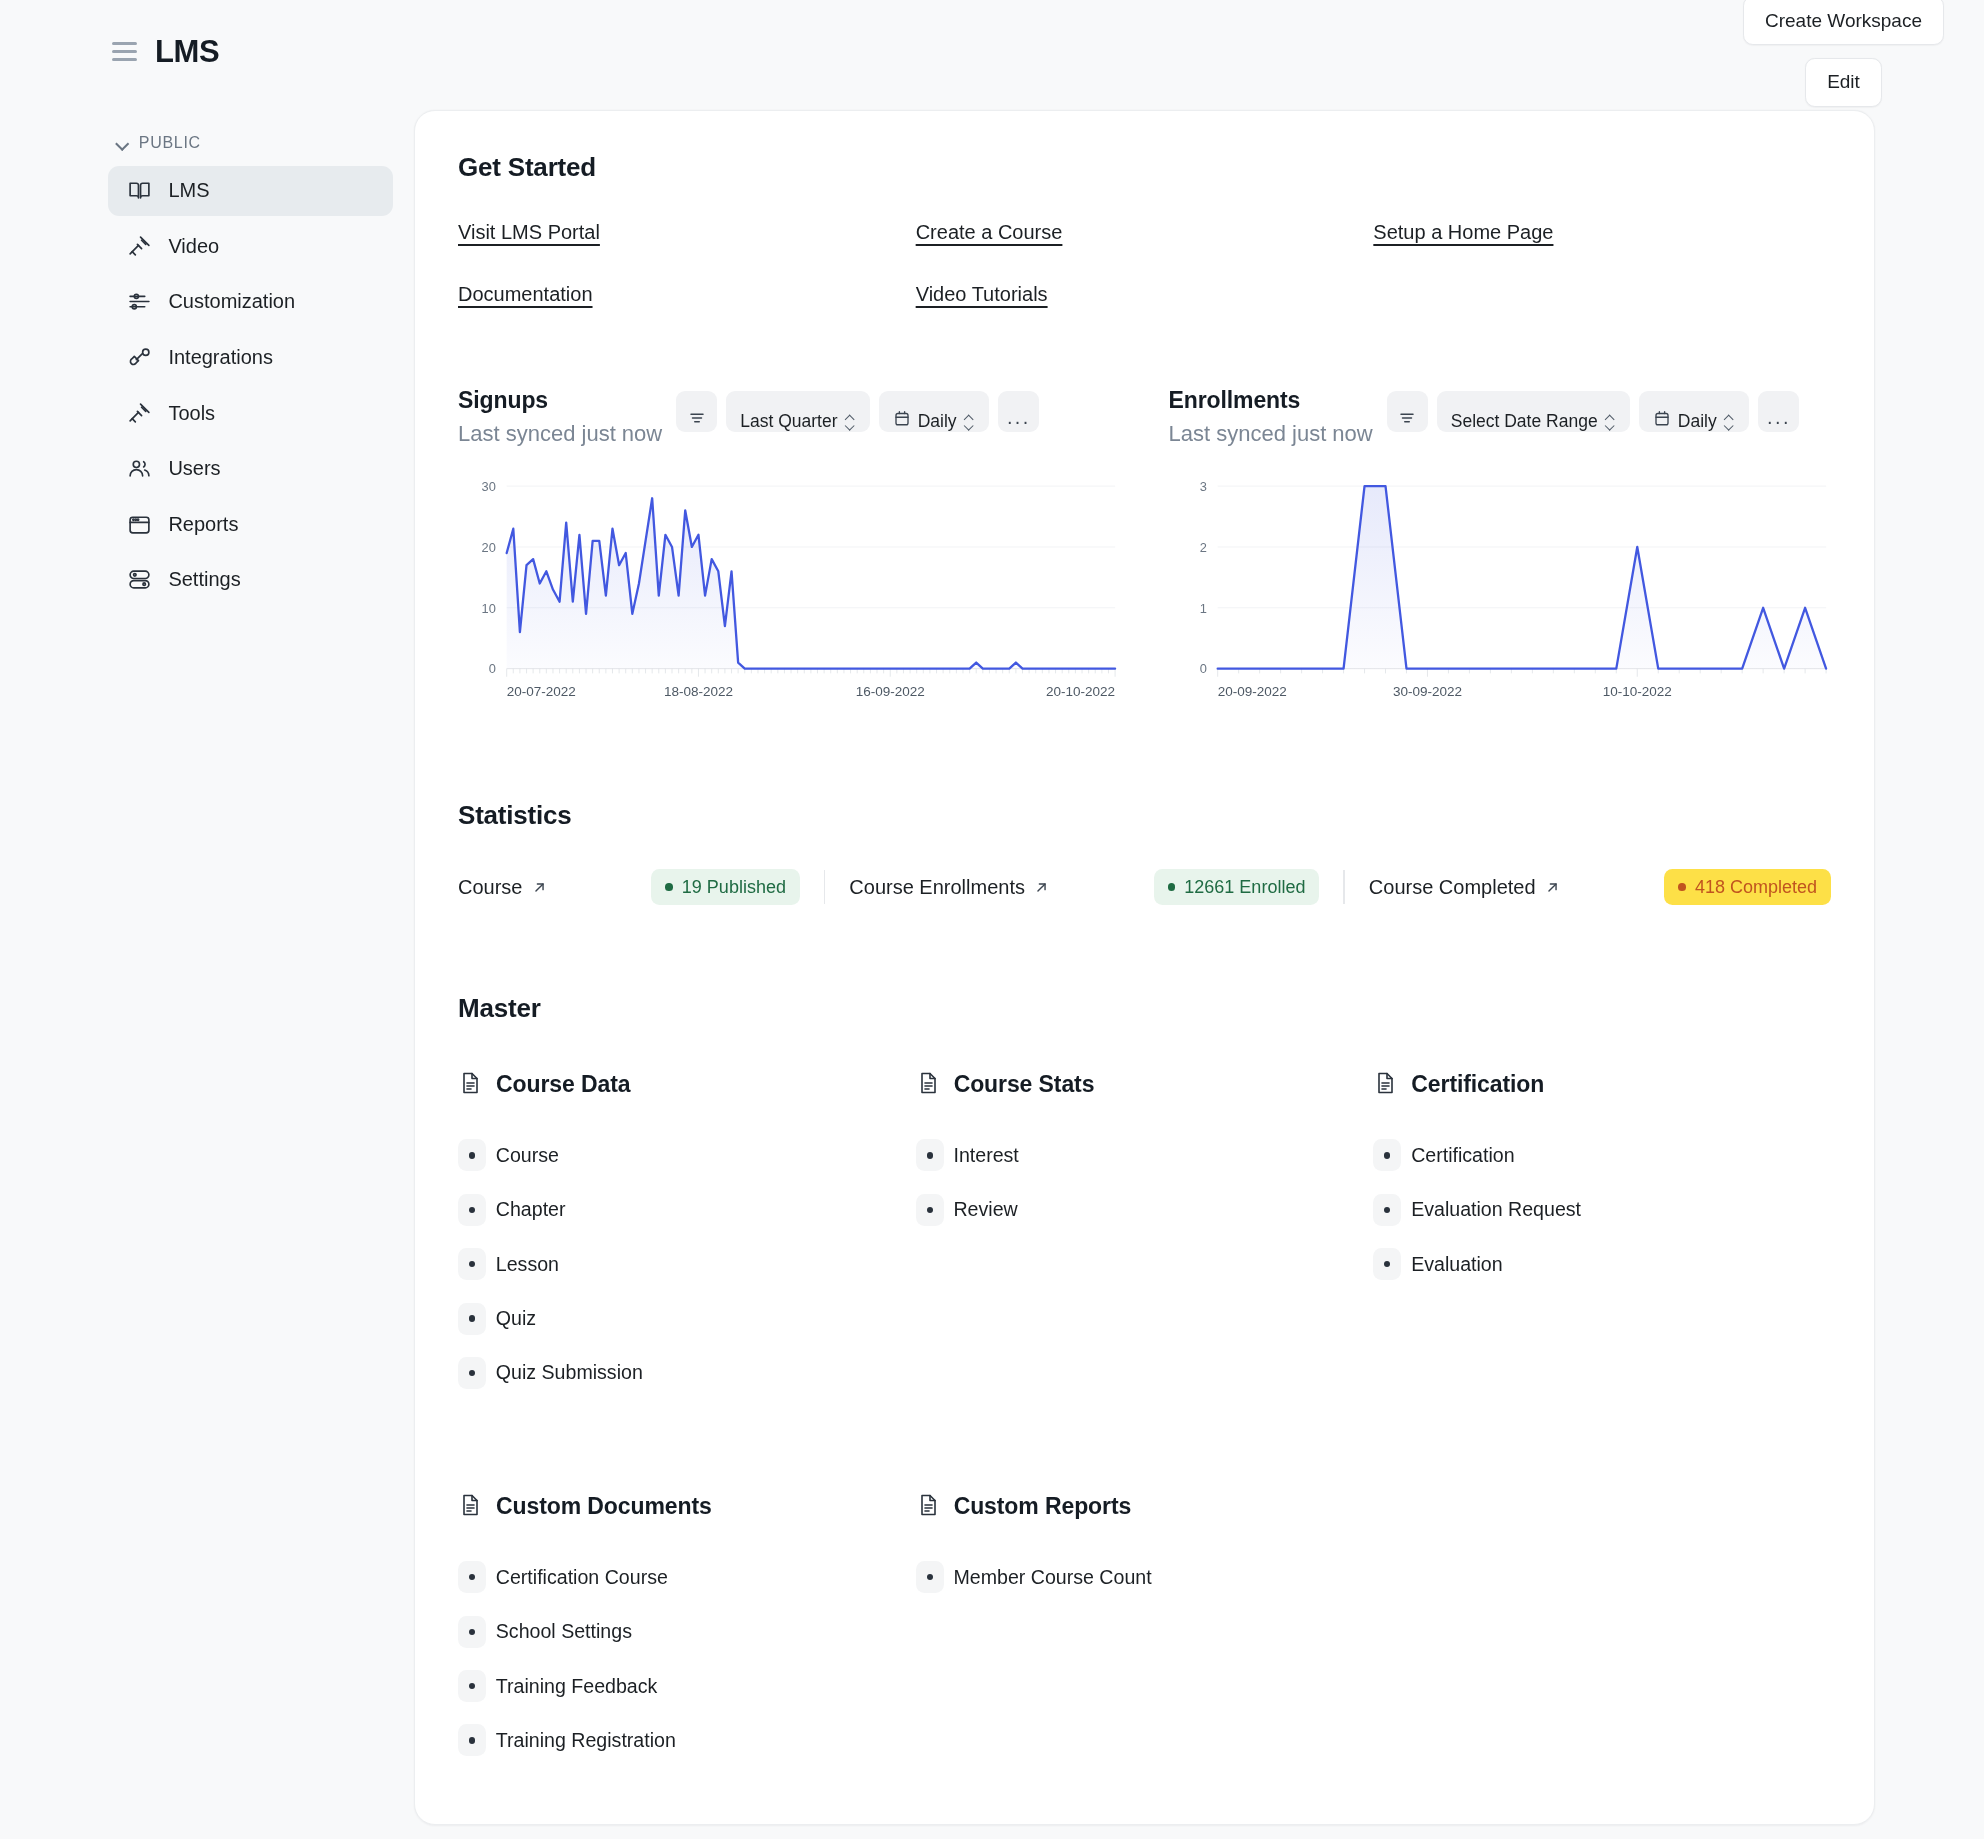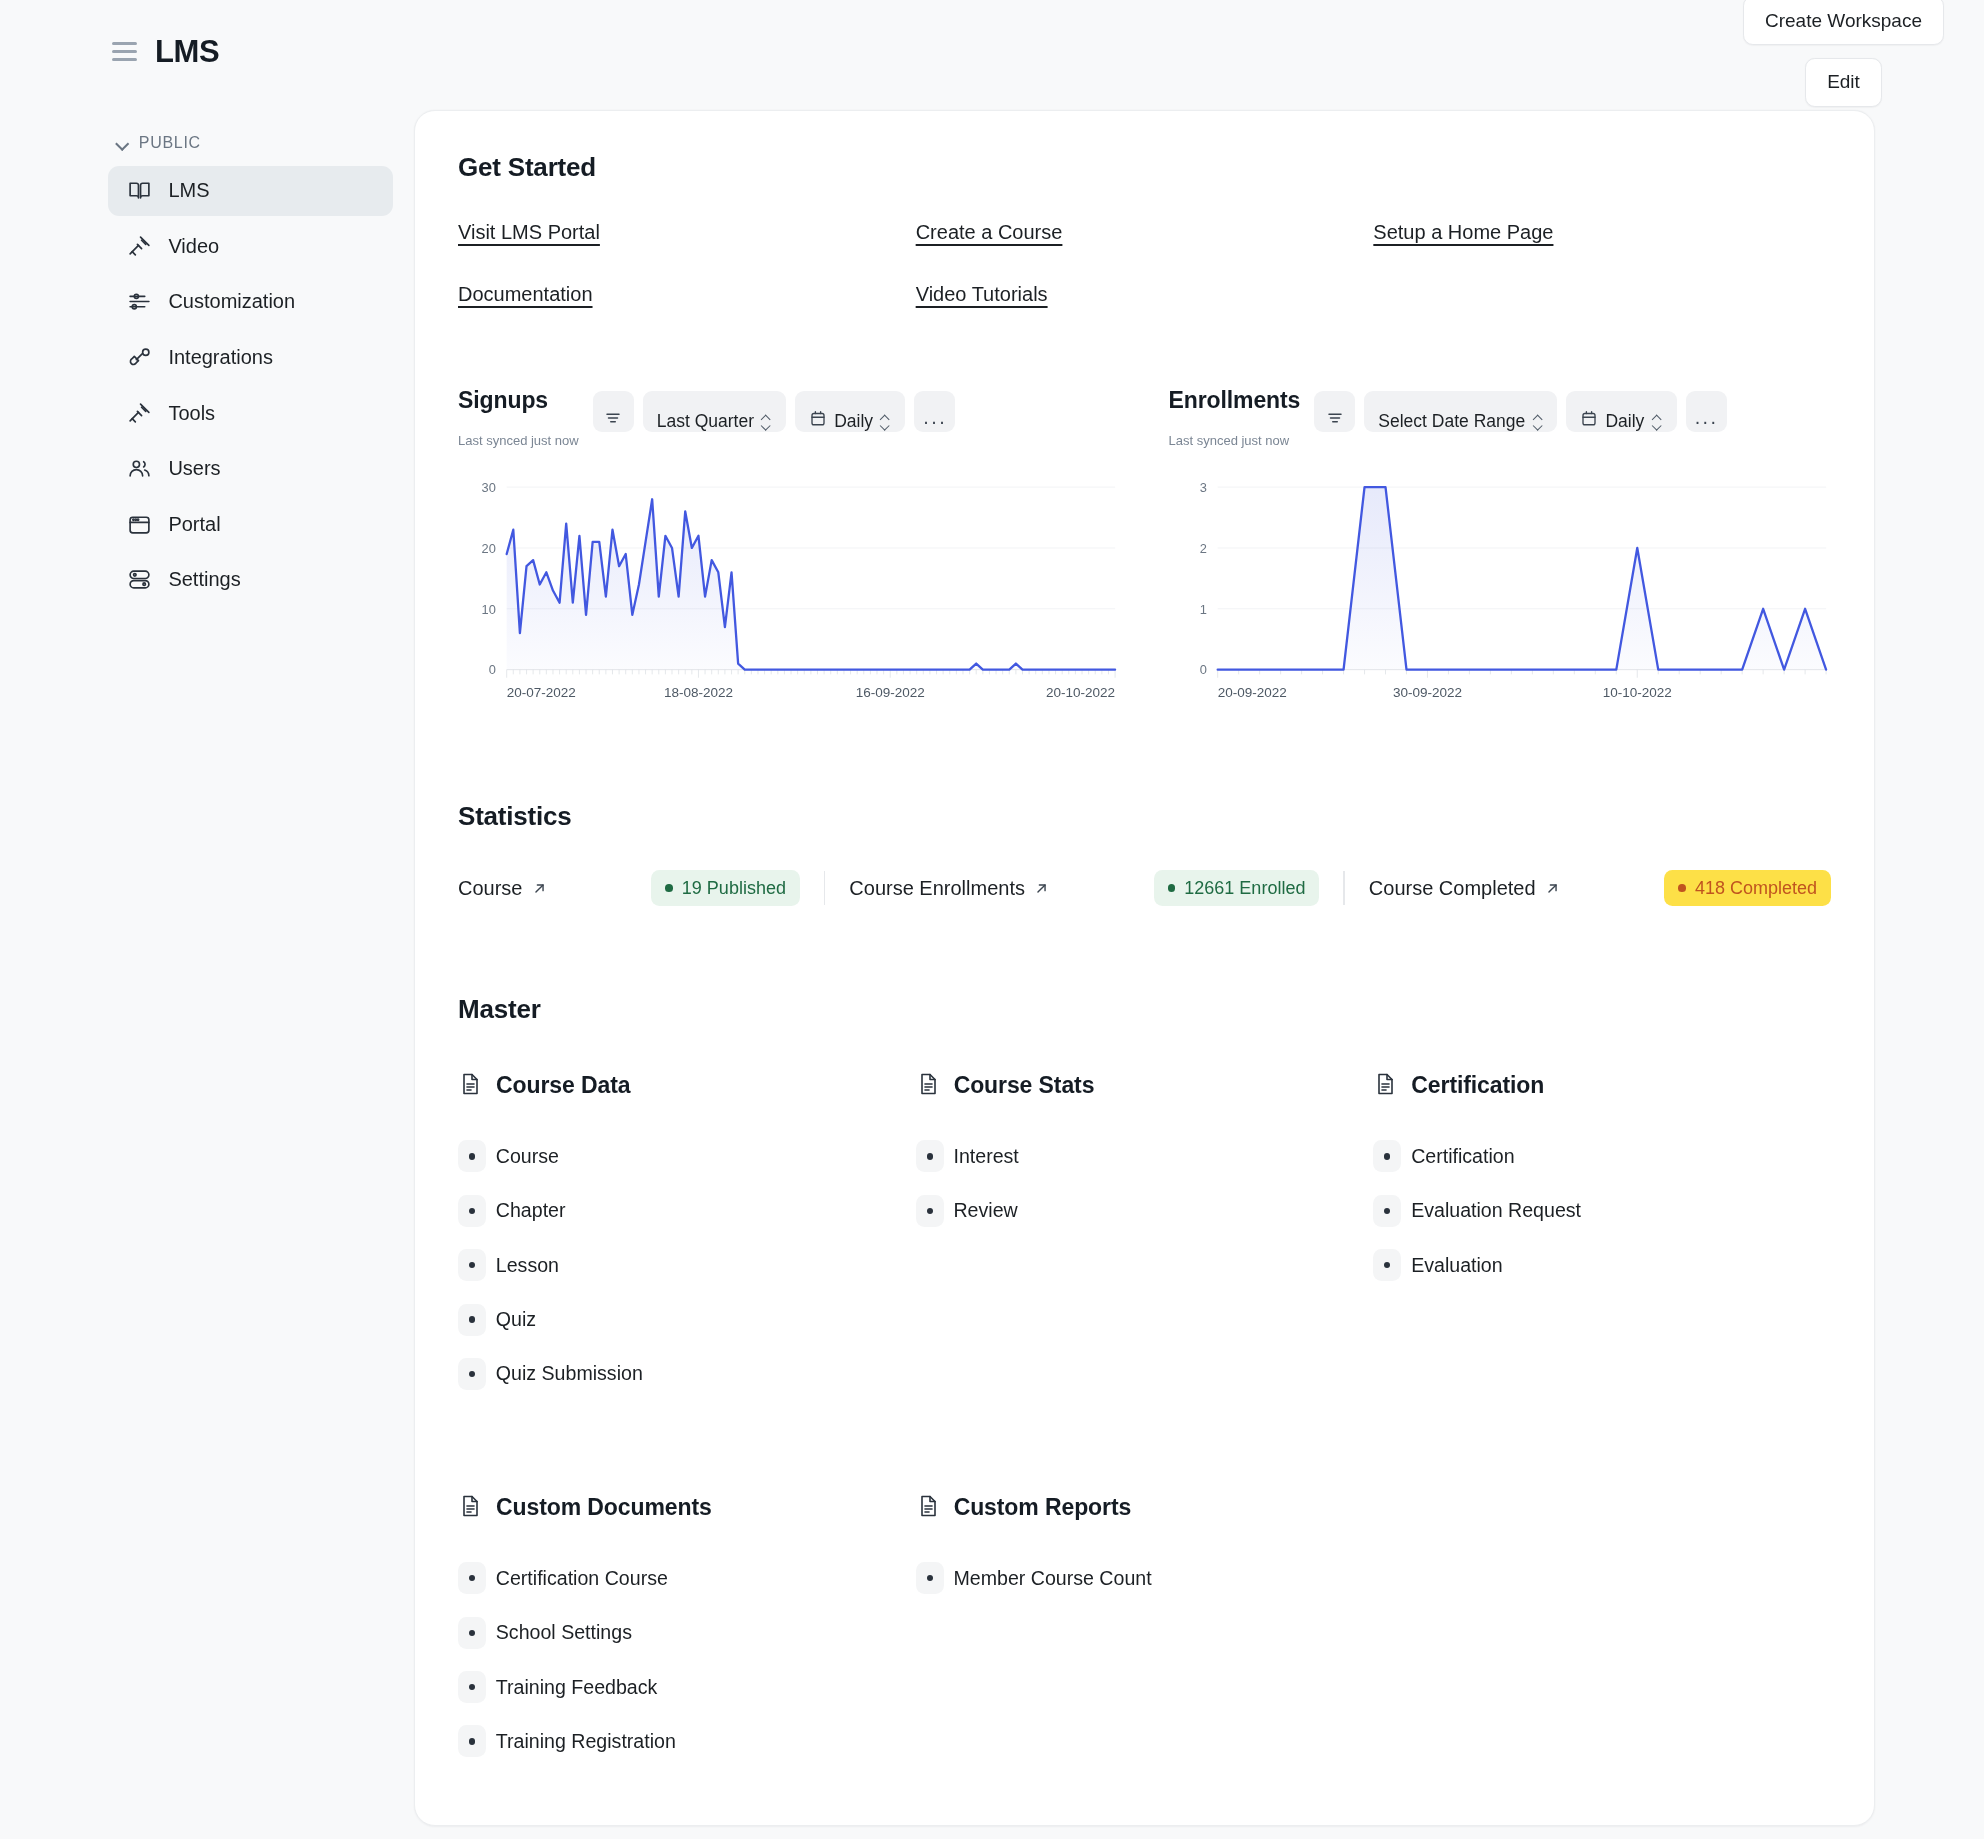--- a/index.html
+++ b/index.html
@@ -67,21 +67,21 @@
   
   .gs-grid { display: grid; grid-template-columns: repeat(3, 1fr); row-gap: 39px; margin-top: 38px; }
   .gs-link { font-size: 20px; color: #1c2024; text-decoration: underline; text-underline-offset: 4.9px; cursor: pointer; justify-self: start; }
 
   
   .charts-row { display: flex; gap: 48px; margin-top: 81px; }
   .chart-block { flex: 1; min-width: 0; }
   .chart-head { display: flex; align-items: flex-start; gap: 14px; }
   .chart-titles { flex: none; }
   .chart-title { font-size: 23px; font-weight: 600; color: #151c24; letter-spacing: -0.1px; }
-  .chart-sub { font-size: 13px; color: #7b8694; margin-top: 19px; }
+  .chart-sub { font-size: 22px; color: #7b8694; margin-top: 7px; }
   .chart-ctrls { display: flex; align-items: center; gap: 9px; padding-top: 3.5px; flex-wrap: nowrap; }
   .ctrl {
     background: #f1f2f4; border: none; border-radius: 9px; height: 41px;
     display: flex; align-items: flex-end; gap: 7px; padding: 0 14px;
     font-size: 17.5px; color: #1c2024; cursor: pointer; white-space: nowrap;
     font-family: "Liberation Sans", sans-serif;
   }
   .ctrl.sq { width: 41px; padding: 0; justify-content: center; }
   .ctrl svg { width: 18px; height: 18px; flex: none; }
   .updown { display: inline-block; width: 11.2px; height: 18px; position: relative; flex: none; }
@@ -228,21 +228,21 @@
     <div class="side-item">
       <span class="side-icon">
         <svg viewBox="0 0 24 24" fill="none" stroke="#2a323c" stroke-width="1.6" stroke-linecap="round" stroke-linejoin="round">
           <rect x="3" y="5" width="18" height="15" rx="2.5"></rect>
             <line x1="3" y1="10" x2="21" y2="10"></line>
           <circle cx="6.2" cy="7.5" r="0.6" fill="#2a323c"></circle>
             <circle cx="8.4" cy="7.5" r="0.6" fill="#2a323c"></circle>
             <circle cx="10.6" cy="7.5" r="0.6" fill="#2a323c"></circle>
         </svg>
       </span>
-      <span>Portal</span>
+      <span>Reports</span>
     </div>
 
     <div class="side-item">
       <span class="side-icon">
         <svg viewBox="0 0 24 24" fill="none" stroke="#2a323c" stroke-width="1.6" stroke-linecap="round" stroke-linejoin="round">
           <rect x="3" y="4" width="18" height="7" rx="3.5"></rect>
             <circle cx="7.5" cy="7.5" r="1.2"></circle>
           <rect x="3" y="13" width="18" height="7" rx="3.5"></rect>
             <circle cx="16.5" cy="16.5" r="1.2"></circle>
         </svg>

